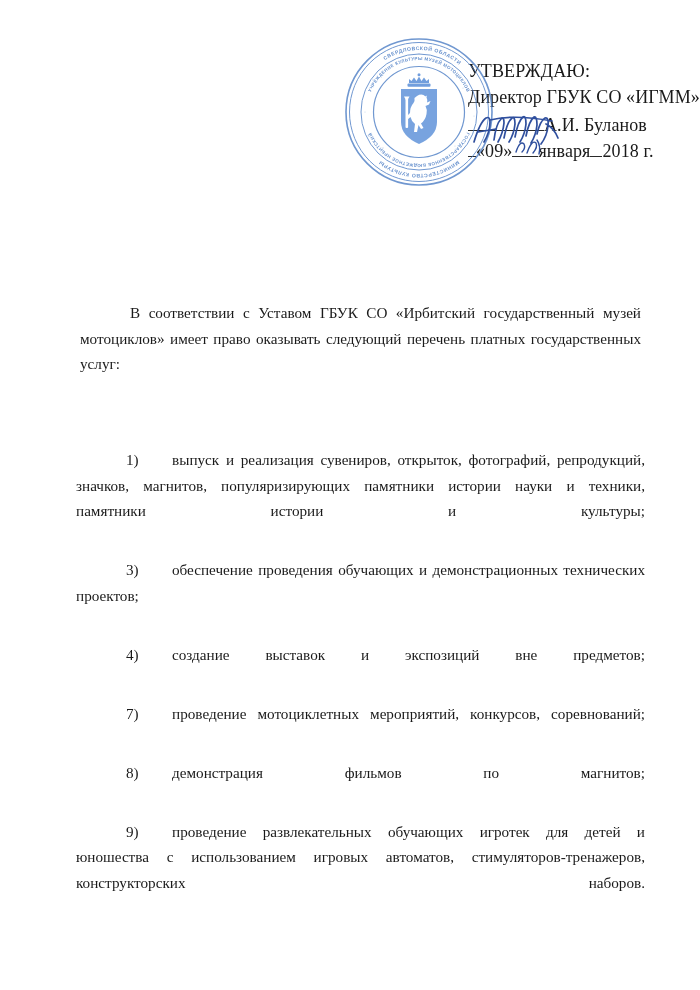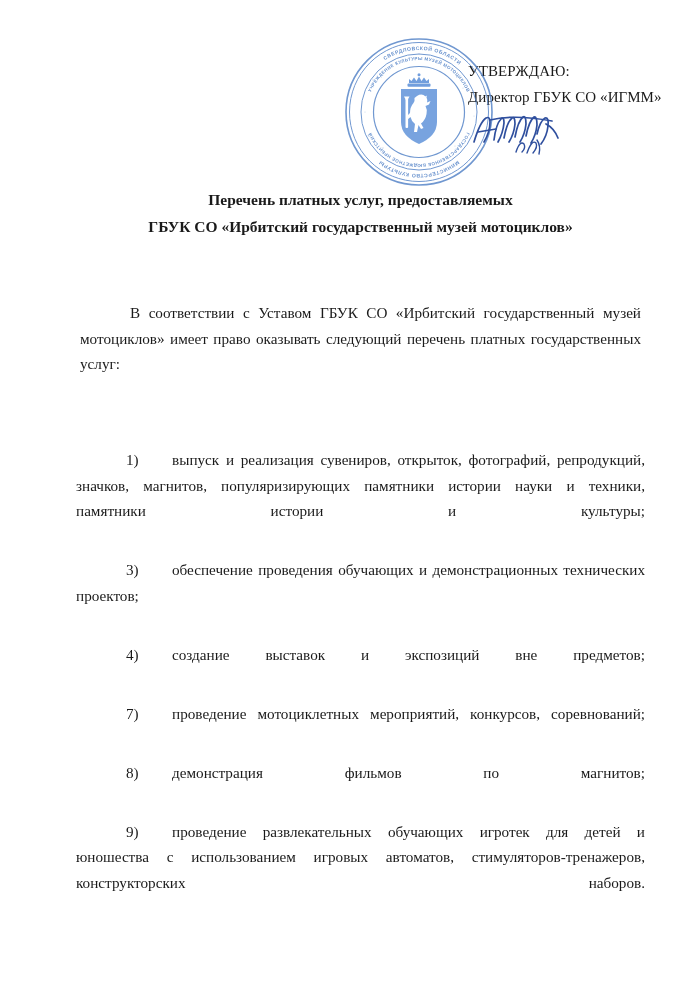--- a/index.html
+++ b/index.html
@@ -23,21 +23,21 @@
     height: 990px;
     box-sizing: border-box;
   }
 
   
   .approval-block {
     position: absolute;
     left: 468px;
     top: 58px;
     width: 225px;
-    font-size: 15px;
+    font-size: 18px;
     line-height: 26px;
     letter-spacing: 0.1px;
     z-index: 3;
   }
   .approval-line {
     white-space: nowrap;
   }
   .approval-sign-line {
     position: relative;
     white-space: nowrap;
@@ -199,20 +199,27 @@
         <circle cx="22" cy="76" r="0.6"></circle>
         <circle cx="131" cy="80" r="0.6"></circle>
         <circle cx="60" cy="130" r="0.6"></circle>
       </g>
     </svg>
   </div>
 
   <div class="approval-block">
     <div class="approval-line">УТВЕРЖДАЮ:</div>
     <div class="approval-line">Директор ГБУК СО «ИГММ»</div>
+    <div class="approval-sign-line">
+      <span class="rule rule-sign"></span><span>А.И. Буланов</span>
+    </div>
+    <div class="date-line">
+      <span class="rule rule-day-pre"></span><span>«</span><span>09</span><span>»</span><span class="rule rule-month-pre"></span><span>января</span><span class="rule rule-day-post"></span><span>2018</span>
+      <span>г.</span>
+    </div>
   </div>
 
   <div class="signature">
     <svg viewBox="0 0 96 36" width="96" height="36" xmlns="http://www.w3.org/2000/svg" aria-hidden="true">
       <g fill="none" stroke="#2f4f9e" stroke-width="1.7" stroke-linecap="round" stroke-linejoin="round">
         <path d="M 4,30 Q 10,10 16,6 Q 20,4 20,10 Q 20,20 14,30"></path>
         <path d="M 8,20 L 26,17"></path>
         <path d="M 24,28 Q 26,12 31,7 Q 34,4 34,11 Q 33,21 28,30"></path>
         <path d="M 34,26 Q 37,10 42,6 Q 45,4 45,12 Q 44,22 39,30"></path>
         <path d="M 45,25 Q 48,9 53,5 Q 56,3 56,12 Q 55,22 50,30"></path>
@@ -227,24 +234,20 @@
   <div class="sig-day">
     <svg viewBox="0 0 34 22" width="34" height="22" xmlns="http://www.w3.org/2000/svg" aria-hidden="true">
       <g fill="none" stroke="#2f4f9e" stroke-width="1.4" stroke-linecap="round">
         <path d="M 3,16 Q 7,4 11,8 Q 13,12 9,16"></path>
         <path d="M 14,17 Q 19,3 23,7 Q 25,11 20,17"></path>
         <path d="M 24,4 Q 28,10 26,18"></path>
       </g>
     </svg>
   </div>
 
-  <div class="doc-title">
-    <span class="tline">Перечень платных услуг, предоставляемых</span>
-    <span class="tline">ГБУК СО «Ирбитский государственный музей мотоциклов»</span>
-  </div>
 
   <div class="body-text">
 
     <p class="para">В соответствии с Уставом ГБУК СО «Ирбитский государственный музей мотоциклов» имеет право оказывать следующий перечень платных государственных услуг:</p>
 
     <div class="para-spacer"></div>
 
     <p class="list-item">
       <span class="num">1)</span><span>выпуск и реализация сувениров, открыток, фотографий, репродукций, значков, магнитов, популяризирующих памятники истории науки и техники, памятники истории и культуры;</span>
     </p>

